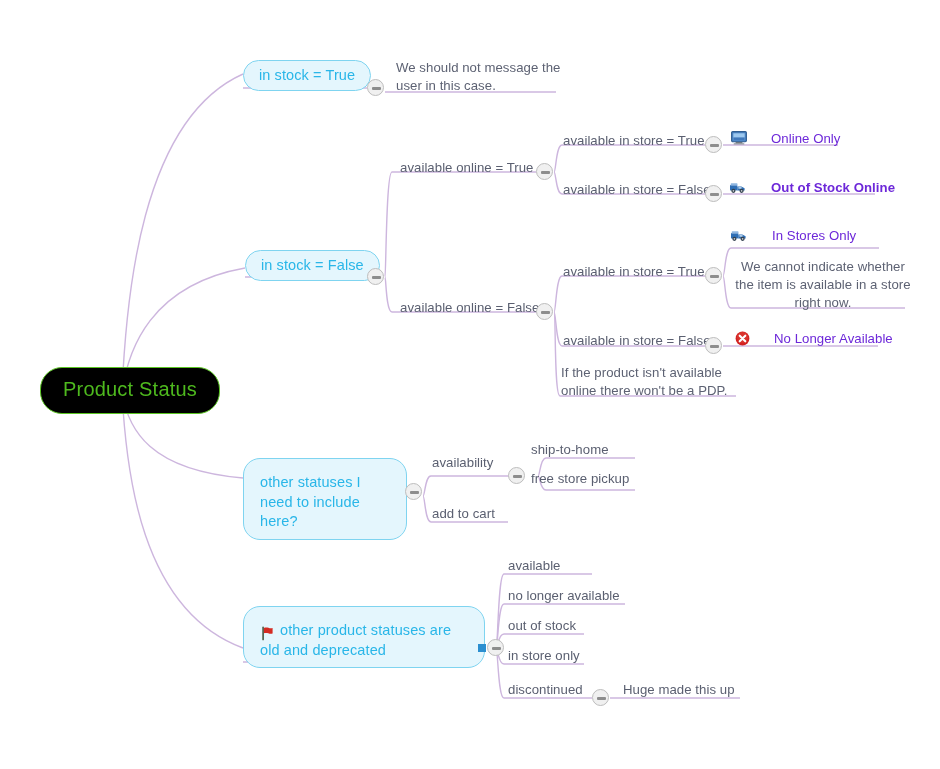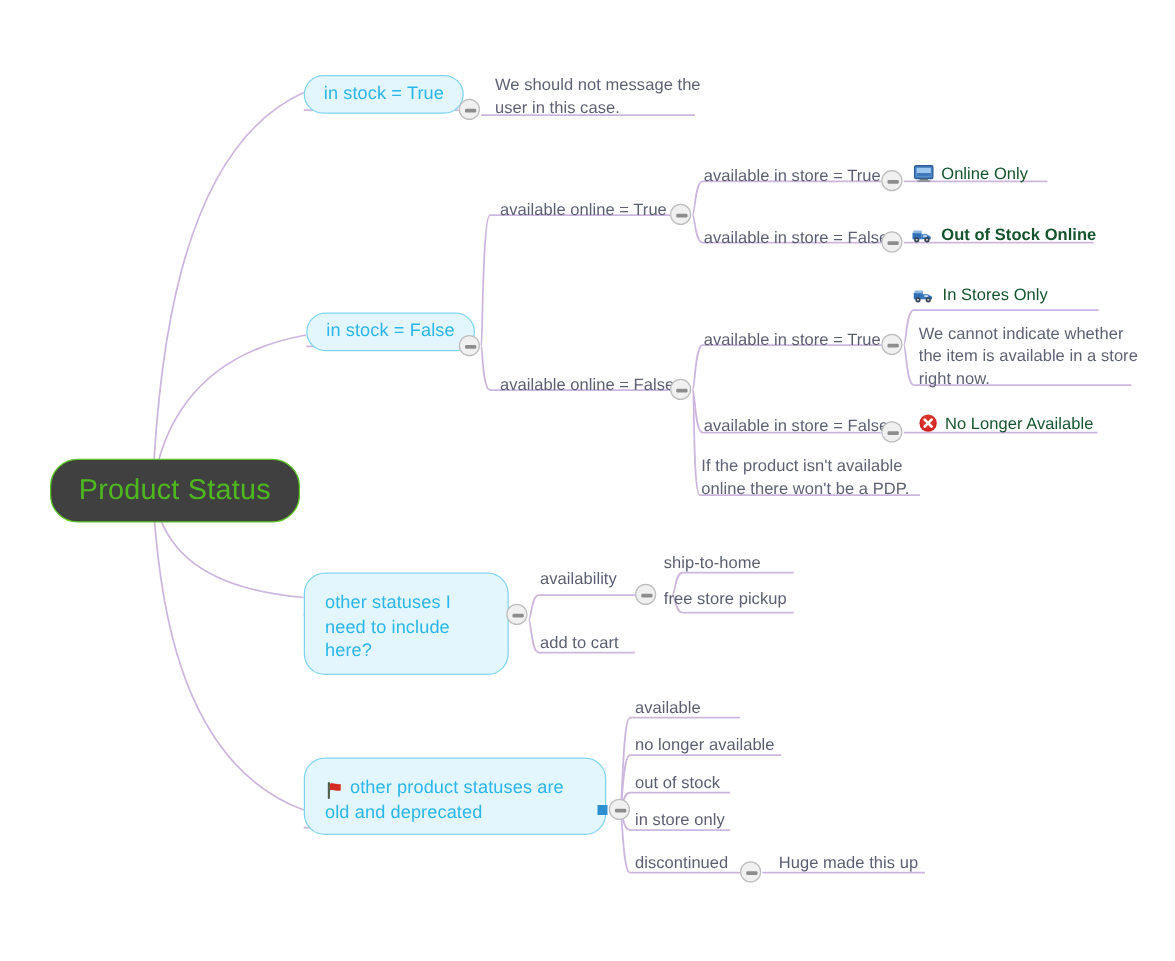--- a/index.html
+++ b/index.html
@@ -8,38 +8,38 @@
     font-family:"Liberation Sans","DejaVu Sans",sans-serif;
     -webkit-font-smoothing:antialiased;
   }
   #canvas{position:absolute;inset:0;width:940px;height:769px;}
   #links{position:absolute;left:0;top:0;width:940px;height:769px;}
 
   
   .node{position:absolute;box-sizing:border-box;white-space:nowrap;}
 
   .root{
-    border:1.6px solid #5ac422;background:#404040;border-radius:22px;
-    color:#4eb91e;font-size:23px;padding:10px 22px 12px 22px;
+    border:1.6px solid #5ac422;background:#000000;border-radius:22px;
+    color:#4eb91e;font-size:20px;padding:10px 22px 12px 22px;
     letter-spacing:.2px;
   }
 
   .main{
     border:1.3px solid #7fd4f0;background:#e4f6fd;border-radius:17px;
     color:#29b6e8;font-size:14.5px;padding:6px 15px 7px 15px;
     letter-spacing:.1px;
   }
   .main.two-line{white-space:normal;line-height:1.35;padding:14px 16px 7px 16px;}
 
   .plain{
     color:#5a5f70;font-size:13.2px;line-height:1.38;letter-spacing:.05px;
   }
   .plain.note{color:#5d6273;white-space:normal;}
 
-  .leaf-icon{color:#14532d;font-size:13.2px;display:flex;align-items:flex-end;gap:6px;}
+  .leaf-icon{color:#6d28d9;font-size:13.2px;display:flex;align-items:flex-start;gap:24px;}
   .leaf-icon .lbl{letter-spacing:.05px;}
 
   
   .ico{display:inline-block;vertical-align:middle;flex:0 0 auto;line-height:0;}
 
   
   .handle{
     position:absolute;width:17px;height:17px;border-radius:50%;
     background:#f0f0f0;border:1px solid #bdbdbd;box-sizing:border-box;
   }
@@ -166,21 +166,21 @@
         <rect x="1.7" y="3.3" width="6.8" height="2.2" rx="0.7" fill="#8fb6e0"></rect>
         <rect x="9.4" y="7.1" width="3.2" height="1.6" fill="#bcd6ef"></rect>
         <circle cx="4.4" cy="10.8" r="2.1" fill="#33404d"></circle>
         <circle cx="4.4" cy="10.8" r="0.85" fill="#c6ccd3"></circle>
         <circle cx="12.6" cy="10.8" r="2.1" fill="#33404d"></circle>
         <circle cx="12.6" cy="10.8" r="0.85" fill="#c6ccd3"></circle>
       </svg>
     </span>
     <span class="lbl">In Stores Only</span>
   </div>
-  <div class="node plain note" style="left:735px;top:258px;width:176px;">We cannot indicate whether the item is available in a store right now.</div>
+  <div class="node plain note" style="left:735px;top:258px;width:176px;text-align:center;">We cannot indicate whether the item is available in a store right now.</div>
 
   <div class="node plain" style="left:563px;top:332px;">available in store = False</div>
   <div class="handle" style="left:705px;top:337px;"></div>
   <div class="node leaf-icon" style="left:735px;top:331px;">
     <span class="ico">
       <svg width="15" height="15" viewBox="0 0 15 15">
         <circle cx="7.5" cy="7.5" r="6.9" fill="#d32222"></circle>
         <circle cx="7.5" cy="6.3" r="5.6" fill="#e04a3c" opacity="0.45"></circle>
         <path d="M4.7 4.7 L10.3 10.3 M10.3 4.7 L4.7 10.3" stroke="#ffffff" stroke-width="2.1" stroke-linecap="round"></path>
       </svg>

